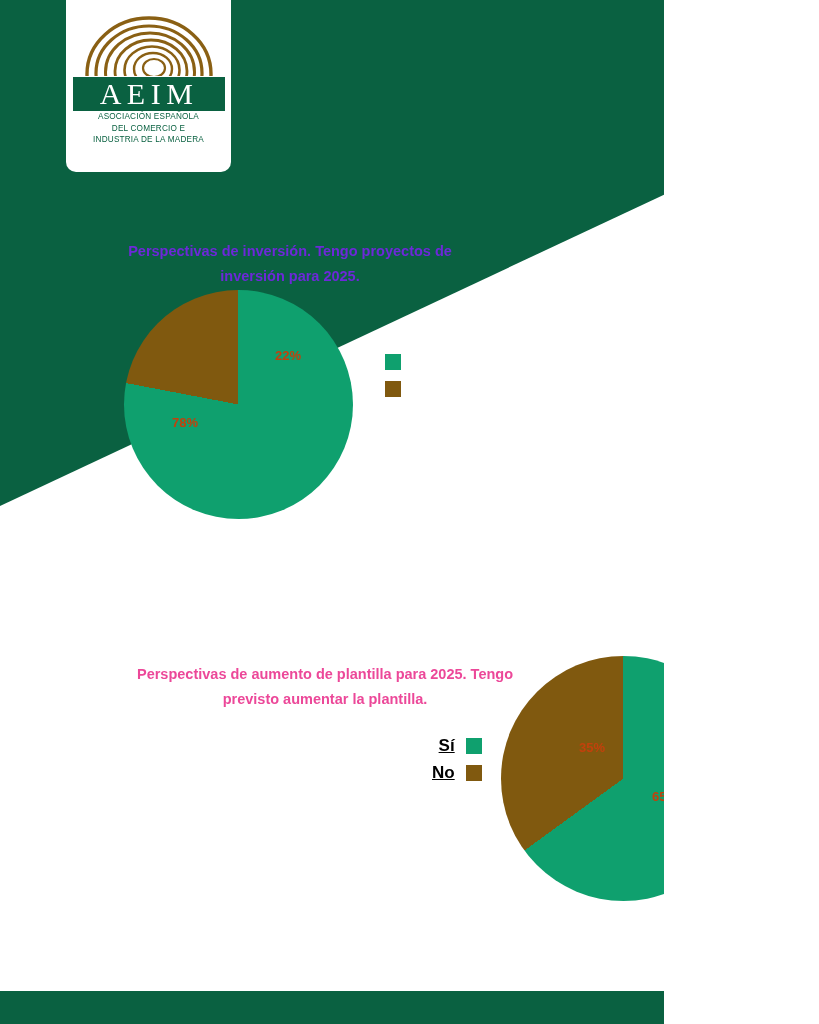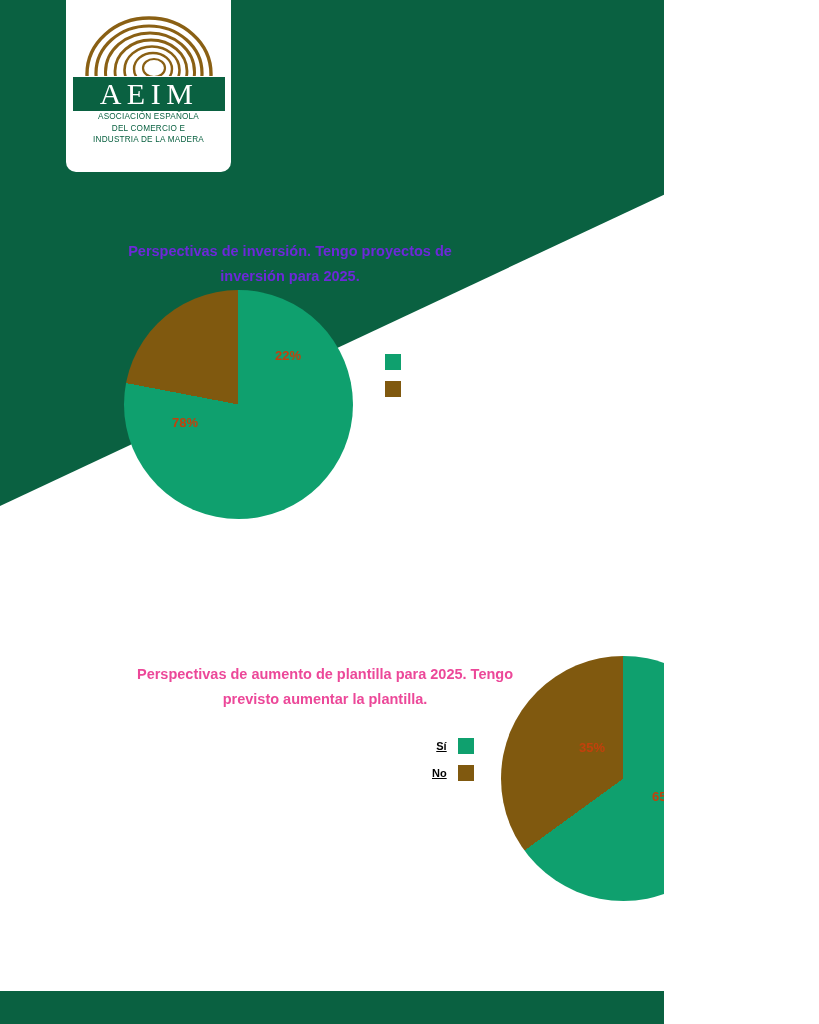--- a/index.html
+++ b/index.html
@@ -127,21 +127,21 @@
     display: flex;
     align-items: center;
     height: 27px;
   }
   .legend-swatch {
     width: 16px;
     height: 16px;
     flex: 0 0 auto;
   }
   .legend-label {
-    font-size: 11px;
+    font-size: 17px;
     font-weight: bold;
     white-space: nowrap;
     text-decoration: underline;
   }
   
   #legend1 { left: 385px; top: 348px; }
   #legend1 .legend-label { color: #ffffff; margin-left: 13px; }
   
   #legend2 { left: 432px; top: 732px; }
   #legend2 .legend-row { justify-content: flex-end; }

